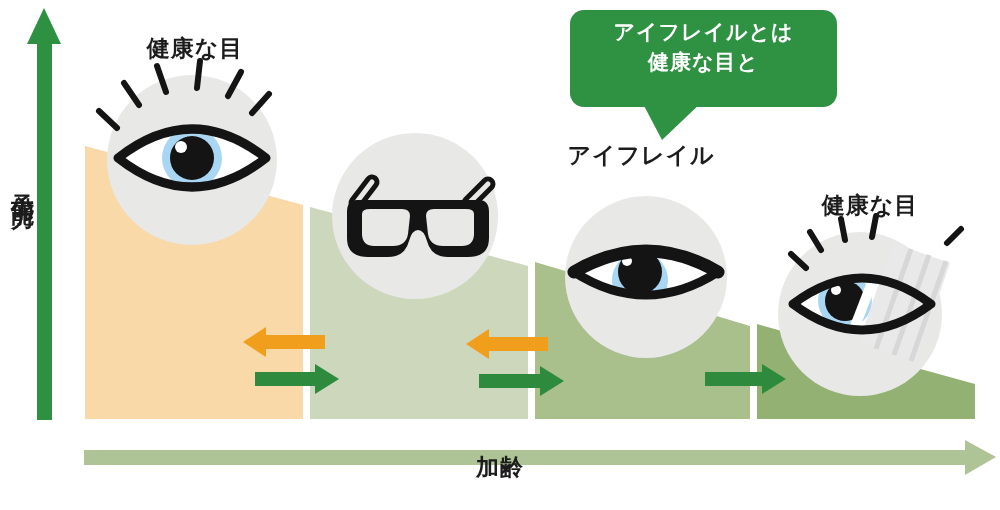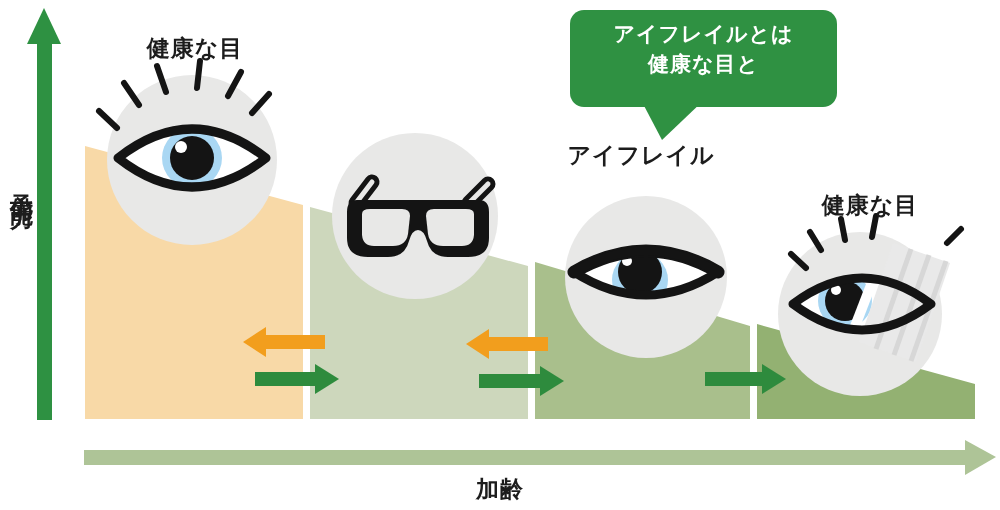--- a/index.html
+++ b/index.html
@@ -1,18 +1,18 @@
 <!DOCTYPE html>
 <html><head>
 <meta charset="utf-8">
 <style>
   html,body { margin:0; padding:0; background:#fff; }
   .canvas {
     position:relative; width:1000px; height:510px; background:#ffffff;
-    font-family:Liberation Serif, serif; overflow:hidden;
+    font-family:Liberation Mono, monospace; overflow:hidden;
   }
   .canvas svg { position:absolute; left:0; top:0; }
   .label {
     position:absolute; font-weight:bold; color:#1c1c1c;
     text-align:center; font-size:23px; letter-spacing:1px; white-space:nowrap;
   }
   .ylab {
     writing-mode:vertical-rl; text-orientation:upright;
     letter-spacing:4px; font-size:23px;
   }
@@ -154,15 +154,15 @@
 
   <div class="label" style="left:95px;  top:33px;  width:200px;">健康な目</div>
   <div class="label" style="left:541px; top:140px; width:200px;">アイフレイル</div>
   <div class="label" style="left:770px; top:190px; width:200px;">健康な目</div>
 
   <div class="callout-text">
     <div>アイフレイルとは</div>
     <div>健康な目と</div>
   </div>
 
-  <div class="label" style="left:400px; top:474px; width:200px;">加齢</div>
+  <div class="label" style="left:400px; top:452px; width:200px;">加齢</div>
 
 </div>
 
 </body></html>

